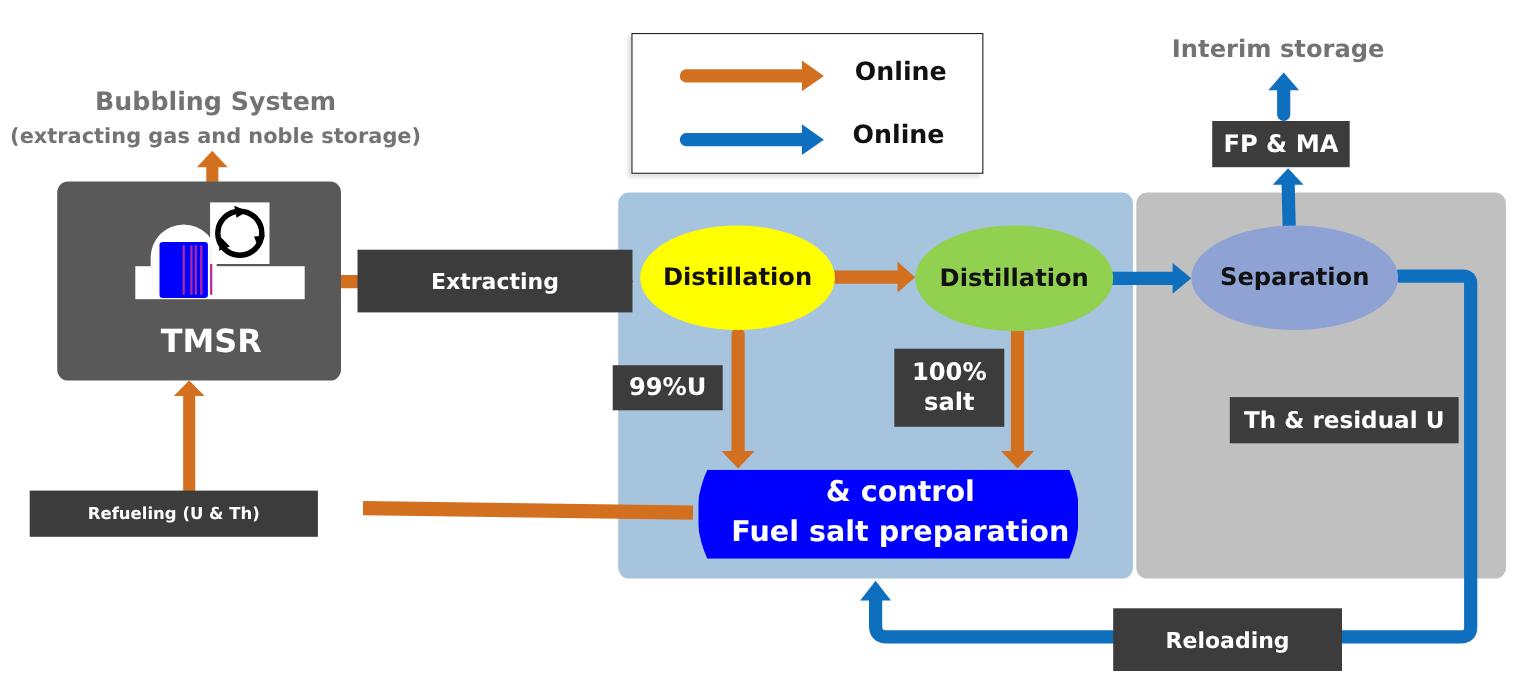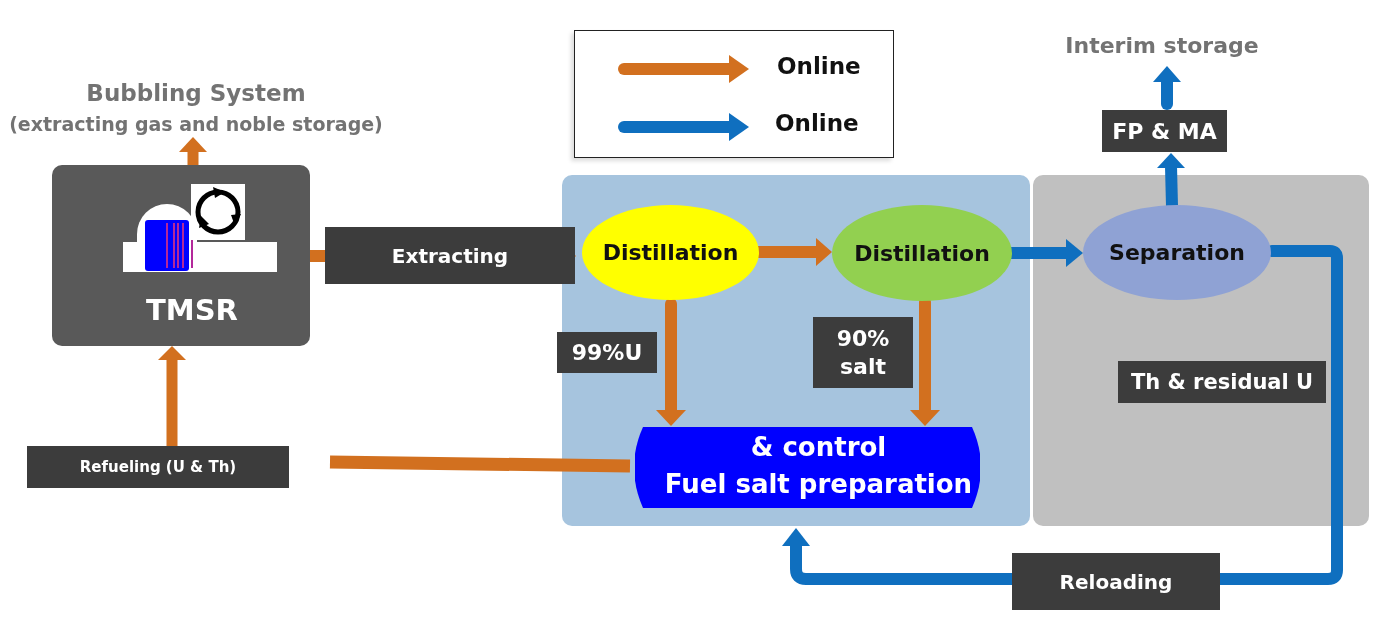--- a/index.html
+++ b/index.html
@@ -124,21 +124,21 @@
       <polygon points="8,44 10,32 18,40" fill="#000"></polygon>
     </svg>
   </div>
   <div class="abs" style="left:0; top:128px; width:258px; text-align:center; color:#fff; font-weight:bold; font-size:29px;">TMSR</div>
 </div>
 
 <div class="dark-label" style="left:325px; top:227px; width:250px; height:57px; font-size:20px;">Extracting</div>
 <div class="dark-label" style="left:27px; top:446px; width:262px; height:42px; font-size:15px;">Refueling (U &amp; Th)</div>
 <div class="dark-label" style="left:557px; top:332px; width:100px; height:41px; font-size:22px;">99%U</div>
 <div class="dark-label" style="left:813px; top:317px; width:100px; height:71px; font-size:22px; flex-direction:column; line-height:28px;">
-  <span>90%</span>
+  <span>100%</span>
   <span>salt</span>
 </div>
 <div class="dark-label" style="left:1118px; top:361px; width:208px; height:42px; font-size:21px;">Th &amp; residual U</div>
 <div class="dark-label" style="left:1102px; top:110px; width:125px; height:42px; font-size:22px;">FP &amp; MA</div>
 <div class="dark-label" style="left:1012px; top:553px; width:208px; height:57px; font-size:20px;">Reloading</div>
 
 <div class="title-text" style="left:1062px; top:33px; width:200px; font-size:22px;">Interim storage</div>
 
 <div class="ellipse" style="left:582px; top:205px; width:177px; height:95px; background:#ffff00;">Distillation</div>
 <div class="ellipse" style="left:832px; top:205px; width:180px; height:96px; background:#92d050;">Distillation</div>

